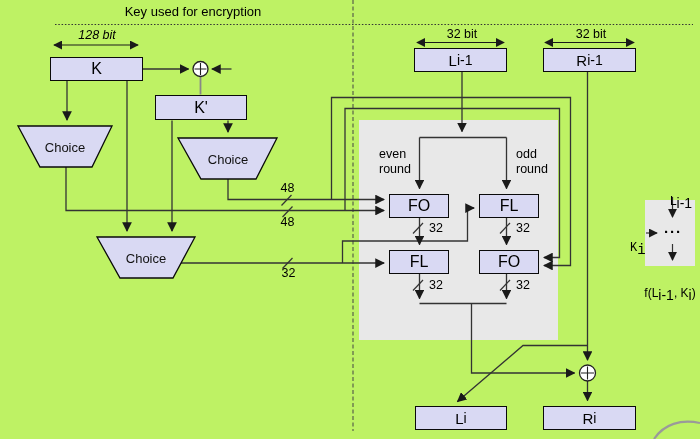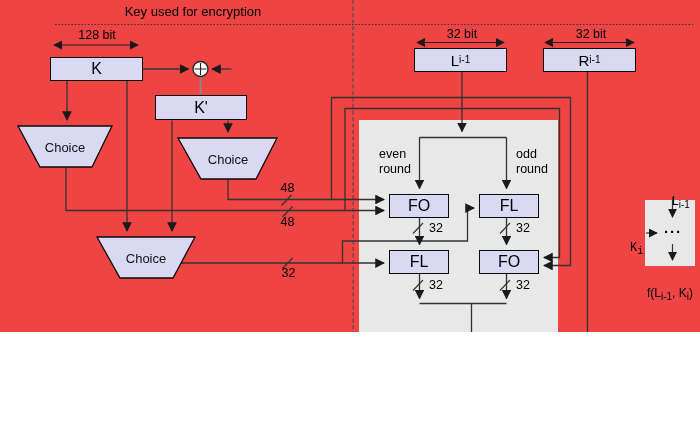--- a/index.html
+++ b/index.html
@@ -1,32 +1,32 @@
 <!DOCTYPE html>
 <html><head>
 <meta charset="utf-8">
 <style>
   * { margin: 0; padding: 0; box-sizing: border-box; }
   html,body { background: #fff; }
   body { font-family: "Liberation Sans", sans-serif; color: #111; }
   #stage {
-    position: relative; width: 700px; height: 332px;
-    background: #ef4444; overflow: hidden;
+    position: relative; width: 700px; height: 439px;
+    background: #bef264; overflow: hidden;
   }
   #wires { position: absolute; left: 0; top: 0; z-index: 2; }
   .gray-panel {
     position: absolute; background: #e8e8e8; z-index: 0;
   }
   .box {
     position: absolute; z-index: 3;
     background: #d9d9f3; border: 1.5px solid #0a0a0a;
     display: flex; align-items: center; justify-content: center;
     font-size: 16px; color: #000; line-height: 1;
   }
-  .box sub, .lbl sub { font-size: 10px; line-height: 1; text-align: center; }
+  .box sub, .lbl sub { font-size: 14px; line-height: 1; text-align: center; }
   .lbl {
     position: absolute; z-index: 4; color: #000;
     font-size: 12.5px; line-height: 15px; white-space: pre-line;
   }
   .lbl.center { text-align: center; }
   .header { font-size: 13px; }
   .trap-label {
     position: absolute; z-index: 3; font-size: 13px;
     display: flex; align-items: center; justify-content: center;
   }
@@ -119,21 +119,21 @@
       <path d="M672.5,197 V217" marker-end="url(#ah)"></path>
       <path d="M646,233 H657" marker-end="url(#ah)"></path>
       <path d="M672.5,244 V260" marker-end="url(#ah)"></path>
     </g>
 
     <path d="M654,439 C664,424 681,419 700,423" stroke="#9a9a9a" stroke-width="2.2" fill="none"></path>
   </svg>
 
   <div class="lbl center header" style="left:93px; top:4px; width:200px;">Key used for encryption</div>
 
-  <div class="lbl center" style="left:57px; top:28px; width:80px;">128 bit</div>
+  <div class="lbl center" style="left:57px; top:28px; width:80px;font-style:italic;">128 bit</div>
   <div class="lbl center" style="left:420px; top:27px; width:84px;">32 bit</div>
   <div class="lbl center" style="left:549px; top:27px; width:84px;">32 bit</div>
 
   <div class="box" style="left:50px; top:57px; width:93px; height:24px;">
       <span>K</span>
     </div>
   <div class="box" style="left:155px; top:95px; width:92px; height:25px;">
       <span>K'</span>
     </div>
 

